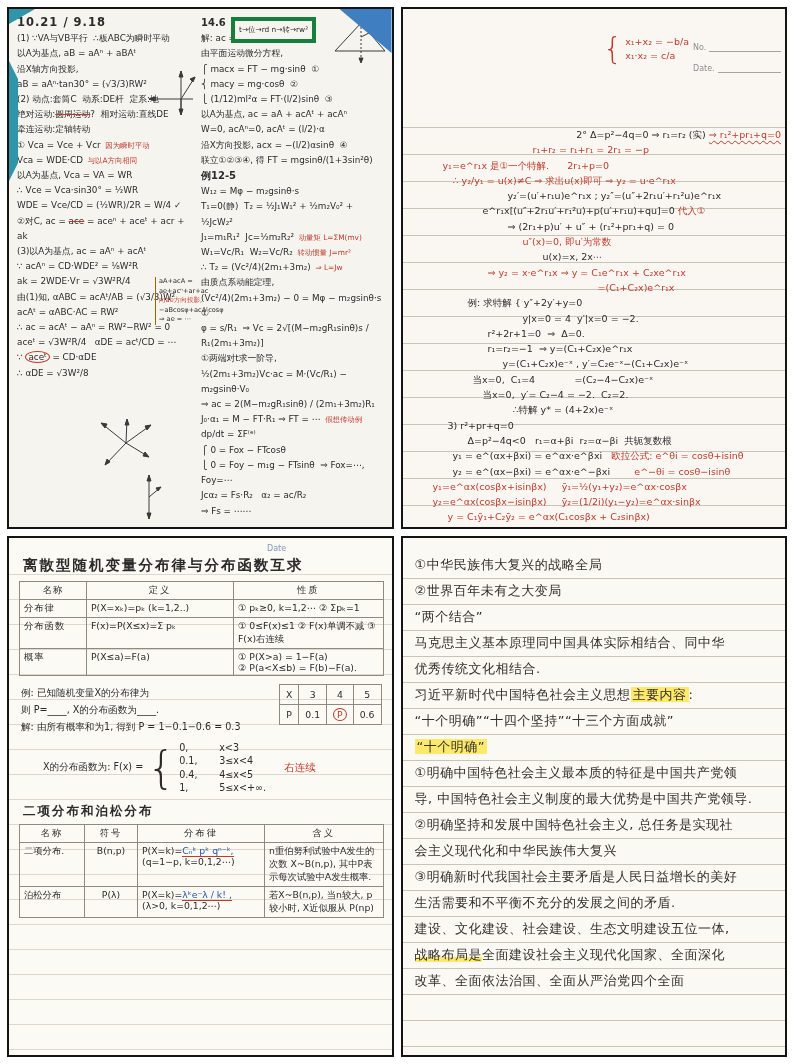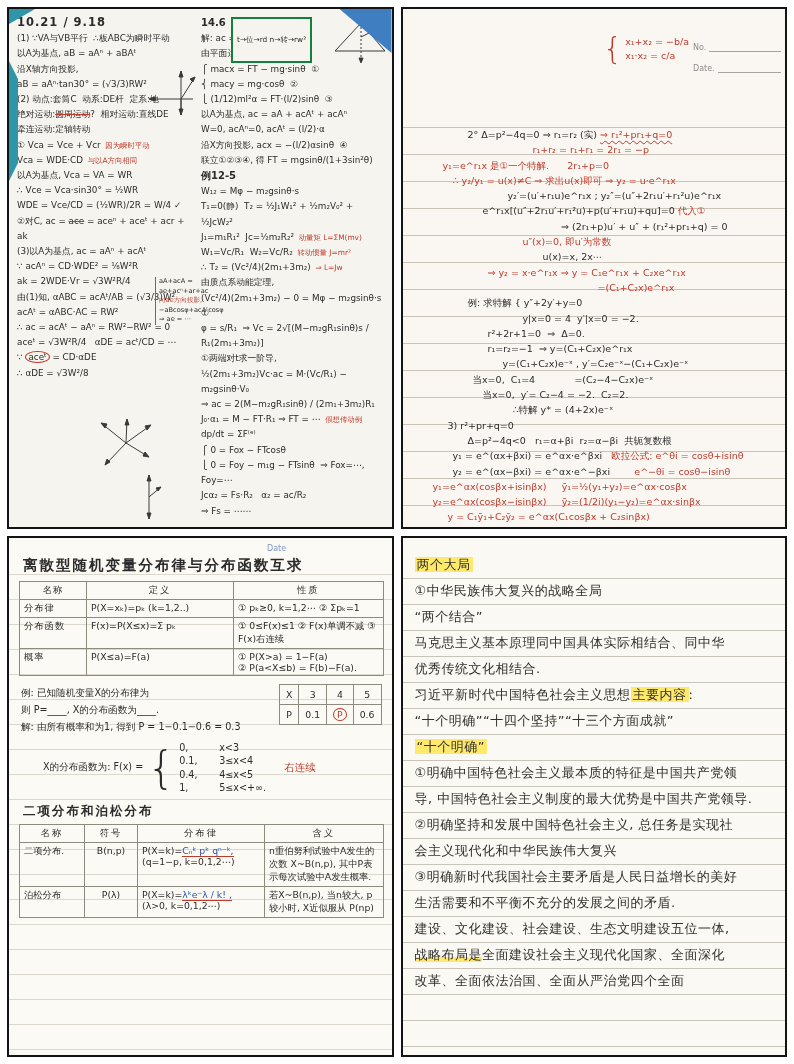--- a/index.html
+++ b/index.html
@@ -23,21 +23,21 @@
   .sg.hl{background:#ffe96b;padding:0 2px;}
   .sg.hlu{background:linear-gradient(transparent 64%, #ffe86e 64%);}
   .sg.ulw{text-decoration:underline wavy;text-decoration-color:#c03a2b;text-underline-offset:2px;}
 
   
   .ph-col{position:absolute;}
   .ph-col.c1{left:8px;top:6px;width:178px;}
   .ph-col.c2{left:192px;top:6px;width:186px;}
   .ph-side{position:absolute;left:146px;top:268px;width:58px;border-left:1px solid #a16207;padding-left:3px;}
   .ph-side .ln{font-size:6.6px;line-height:9.5px;}
-  .boxed{position:absolute;left:222px;top:8px;border:2px solid #15803d;font-size:7.4px;padding:16px 4px;background:#f6f4ee;z-index:3;}
+  .boxed{position:absolute;left:222px;top:8px;border:4px solid #15803d;font-size:7.4px;padding:4px 4px;background:#f6f4ee;z-index:3;}
   .wedge{position:absolute;z-index:2;}
   .w-tr{top:0;right:0;width:52px;height:44px;background:#3f7fc1;clip-path:polygon(0 0,100% 0,100% 100%);}
   .w-tl{top:0;left:0;width:26px;height:15px;background:#2f95a8;clip-path:polygon(0 0,100% 0,0 100%);}
   .w-l{top:52px;left:0;width:9px;height:120px;background:#2f95a8;clip-path:polygon(0 0,100% 15%,100% 85%,0 100%);}
   .diag{position:absolute;z-index:1;}
 
   
   .rules{position:absolute;left:0;right:0;bottom:0;pointer-events:none;}
   .rules-ode{top:118px;background:repeating-linear-gradient(to bottom,#c9c3b8 0 1px,transparent 1px 27px);}
   .rules-prob{top:36px;background:repeating-linear-gradient(to bottom,#ddd8cd 0 1px,transparent 1px 25px);}
@@ -219,27 +219,27 @@
       <div class="no-row">
           <span>No.</span>
           <span class="hline"></span>
         </div>
       <div class="no-row">
           <span>Date.</span>
           <span class="hline"></span>
         </div>
     </div>
     <div class="ode-body">
-        <div class="ln" style="padding-left: 55px;"><span class="sg">2° Δ=p²−4q=0 ⇒ r₁=r₂ (实) </span><span class="sg red ulw">⇒ r₁²+pr₁+q=0</span></div>
+        <div class="ln" style="padding-left: 55px; text-align: right;"><span class="sg">2° Δ=p²−4q=0 ⇒ r₁=r₂ (实) </span><span class="sg red ulw">⇒ r₁²+pr₁+q=0</span></div>
         <div class="ln" style="padding-left: 120px;"><span class="sg red">r₁+r₂ = r₁+r₁ = 2r₁ = −p</span></div>
         <div class="ln" style="padding-left: 30px;"><span class="sg red">y₁=e^r₁x 是①一个特解.</span><span class="sg red">      2r₁+p=0</span></div>
         <div class="ln" style="padding-left: 40px;"><span class="sg red">∴ y₂/y₁ = u(x)≠C ⇒ 求出u(x)即可 ⇒ y₂ = u·e^r₁x</span></div>
         <div class="ln" style="padding-left: 95px;"><span class="sg">y₂′=(u′+r₁u)e^r₁x ; y₂″=(u″+2r₁u′+r₁²u)e^r₁x</span></div>
         <div class="ln" style="padding-left: 70px;"><span class="sg">e^r₁x[(u″+2r₁u′+r₁²u)+p(u′+r₁u)+qu]=0 </span><span class="sg red">代入①</span></div>
-        <div class="ln" style="padding-left: 95px; text-align: center;"><span class="sg">⇒ (2r₁+p)u′ + u″ + (r₁²+pr₁+q) = 0</span></div>
+        <div class="ln" style="padding-left: 95px;"><span class="sg">⇒ (2r₁+p)u′ + u″ + (r₁²+pr₁+q) = 0</span></div>
         <div class="ln" style="padding-left: 110px;"><span class="sg red">u″(x)=0, 即u′为常数</span></div>
         <div class="ln" style="padding-left: 130px;"><span class="sg">u(x)=x, 2x⋯</span></div>
         <div class="ln" style="padding-left: 75px;"><span class="sg red">⇒ y₂ = x·e^r₁x ⇒ y = C₁e^r₁x + C₂xe^r₁x</span></div>
         <div class="ln" style="padding-left: 185px;"><span class="sg red">=(C₁+C₂x)e^r₁x</span></div>
         <div class="ln" style="padding-left: 55px;"><span class="sg">例: 求特解 { y″+2y′+y=0</span></div>
         <div class="ln" style="padding-left: 110px;"><span class="sg">y|x=0 = 4  y′|x=0 = −2.</span></div>
         <div class="ln" style="padding-left: 75px;"><span class="sg">r²+2r+1=0  ⇒  Δ=0.</span></div>
         <div class="ln" style="padding-left: 75px;"><span class="sg">r₁=r₂=−1  ⇒ y=(C₁+C₂x)e^r₁x</span></div>
         <div class="ln" style="padding-left: 90px;"><span class="sg">y=(C₁+C₂x)e⁻ˣ , y′=C₂e⁻ˣ−(C₁+C₂x)e⁻ˣ</span></div>
         <div class="ln" style="padding-left: 60px;"><span class="sg">当x=0,  C₁=4             =(C₂−4−C₂x)e⁻ˣ</span></div>
@@ -356,22 +356,22 @@
           <td>若X~B(n,p), 当n较大, p较小时, X近似服从 P(np)</td>
         </tr>
       </tbody>
         </table>
     </div>
   </section>
 
   <section class="q q-pol">
     <div class="rules rules-pol"></div>
     <div class="pol-body">
-        <div class="ln"><span class="sg hl">两个大局</span></div>
         <div class="ln"><span class="sg">①中华民族伟大复兴的战略全局</span></div>
+        <div class="ln"><span class="sg">②世界百年未有之大变局</span></div>
         <div class="ln"><span class="sg">“两个结合”</span></div>
         <div class="ln"><span class="sg">马克思主义基本原理同中国具体实际相结合、同中华</span></div>
         <div class="ln"><span class="sg">优秀传统文化相结合.</span></div>
         <div class="ln"><span class="sg">习近平新时代中国特色社会主义思想</span><span class="sg hl">主要内容</span><span class="sg">:</span></div>
         <div class="ln"><span class="sg">“十个明确”“十四个坚持”“十三个方面成就”</span></div>
         <div class="ln"><span class="sg hl">“十个明确”</span></div>
         <div class="ln"><span class="sg">①明确中国特色社会主义最本质的特征是中国共产党领</span></div>
         <div class="ln"><span class="sg">导, 中国特色社会主义制度的最大优势是中国共产党领导.</span></div>
         <div class="ln"><span class="sg">②明确坚持和发展中国特色社会主义, 总任务是实现社</span></div>
         <div class="ln"><span class="sg">会主义现代化和中华民族伟大复兴</span></div>

